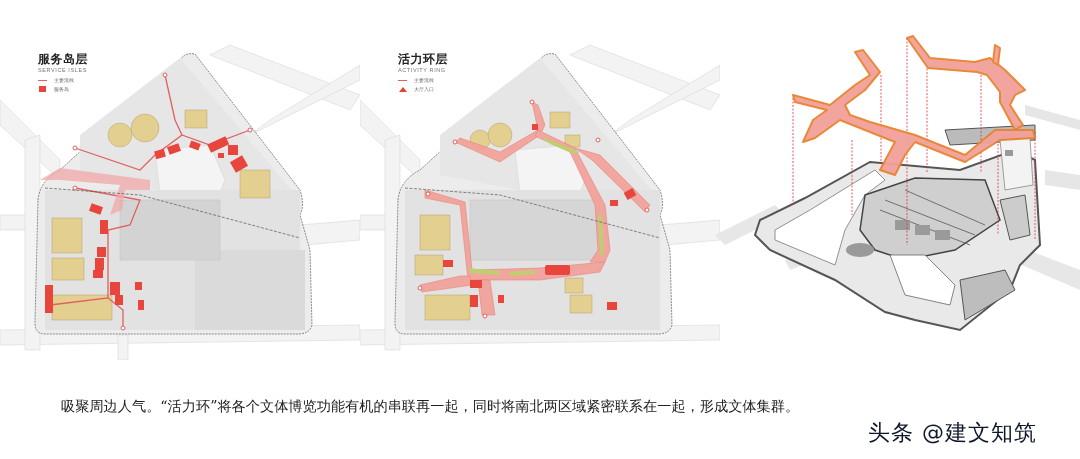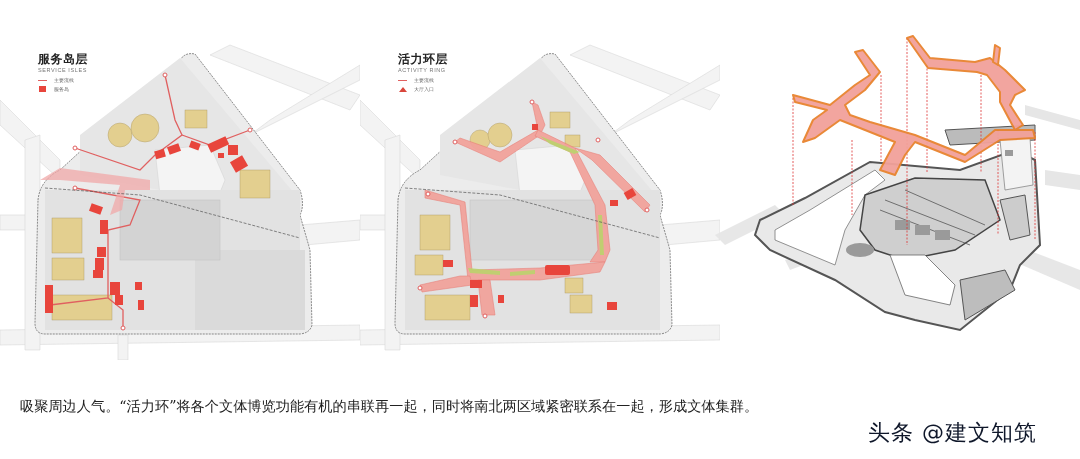--- a/index.html
+++ b/index.html
@@ -13,21 +13,21 @@
   .legend { position:absolute; left:38px; top:12px; }
   .legend .title { font-family:Liberation Sans, sans-serif; font-weight:bold; font-size:12px; color:#222; letter-spacing:0.5px; line-height:14px; }
   .legend .subtitle { font-family:"Liberation Sans", sans-serif; font-size:5.5px; color:#777; letter-spacing:0.6px; line-height:8px; }
   .legend .row { display:flex; align-items:center; margin-top:3px; font-size:5px; color:#666; font-family:"DejaVu Sans", sans-serif; }
   .legend .sw-line { width:9px; height:0; border-top:1.5px solid #e06060; margin-right:7px; }
   .legend .sw-box { width:7px; height:6px; background:#e8453c; margin-right:8px; margin-left:1px; }
   .legend .sw-tri { width:0; height:0; border-left:4px solid transparent; border-right:4px solid transparent; border-bottom:5px solid #d9463b; margin-right:7px; margin-left:1px; }
 
   .caption { position:absolute; left:0; top:392px; width:1080px; font-family:"DejaVu Serif", serif; font-size:14.2px; color:#222; line-height:28px; }
   .caption .line1 { padding-left:62px; white-space:nowrap; }
-  .caption .line2 { padding-left:20px; white-space:nowrap; }
+  .caption .line2 { padding-left:20px; white-space:nowrap;margin-left:41px; }
   .watermark { position:absolute; left:868px; top:418px; font-family:"DejaVu Sans", sans-serif; font-size:22px; color:#0f172a; letter-spacing:1px; text-shadow:0 0 2px #fff, 0 0 2px #fff; white-space:nowrap; }
 </style>
 </head>
 <body>
 
 <div class="panel" id="panel-service">
   <svg width="360" height="320" viewBox="0 0 360 320">
 
     <g fill="#f3f3f3" stroke="#d8d8d8" stroke-width="0.6">
       <polygon points="0,60 0,85 60,140 60,120"></polygon>

